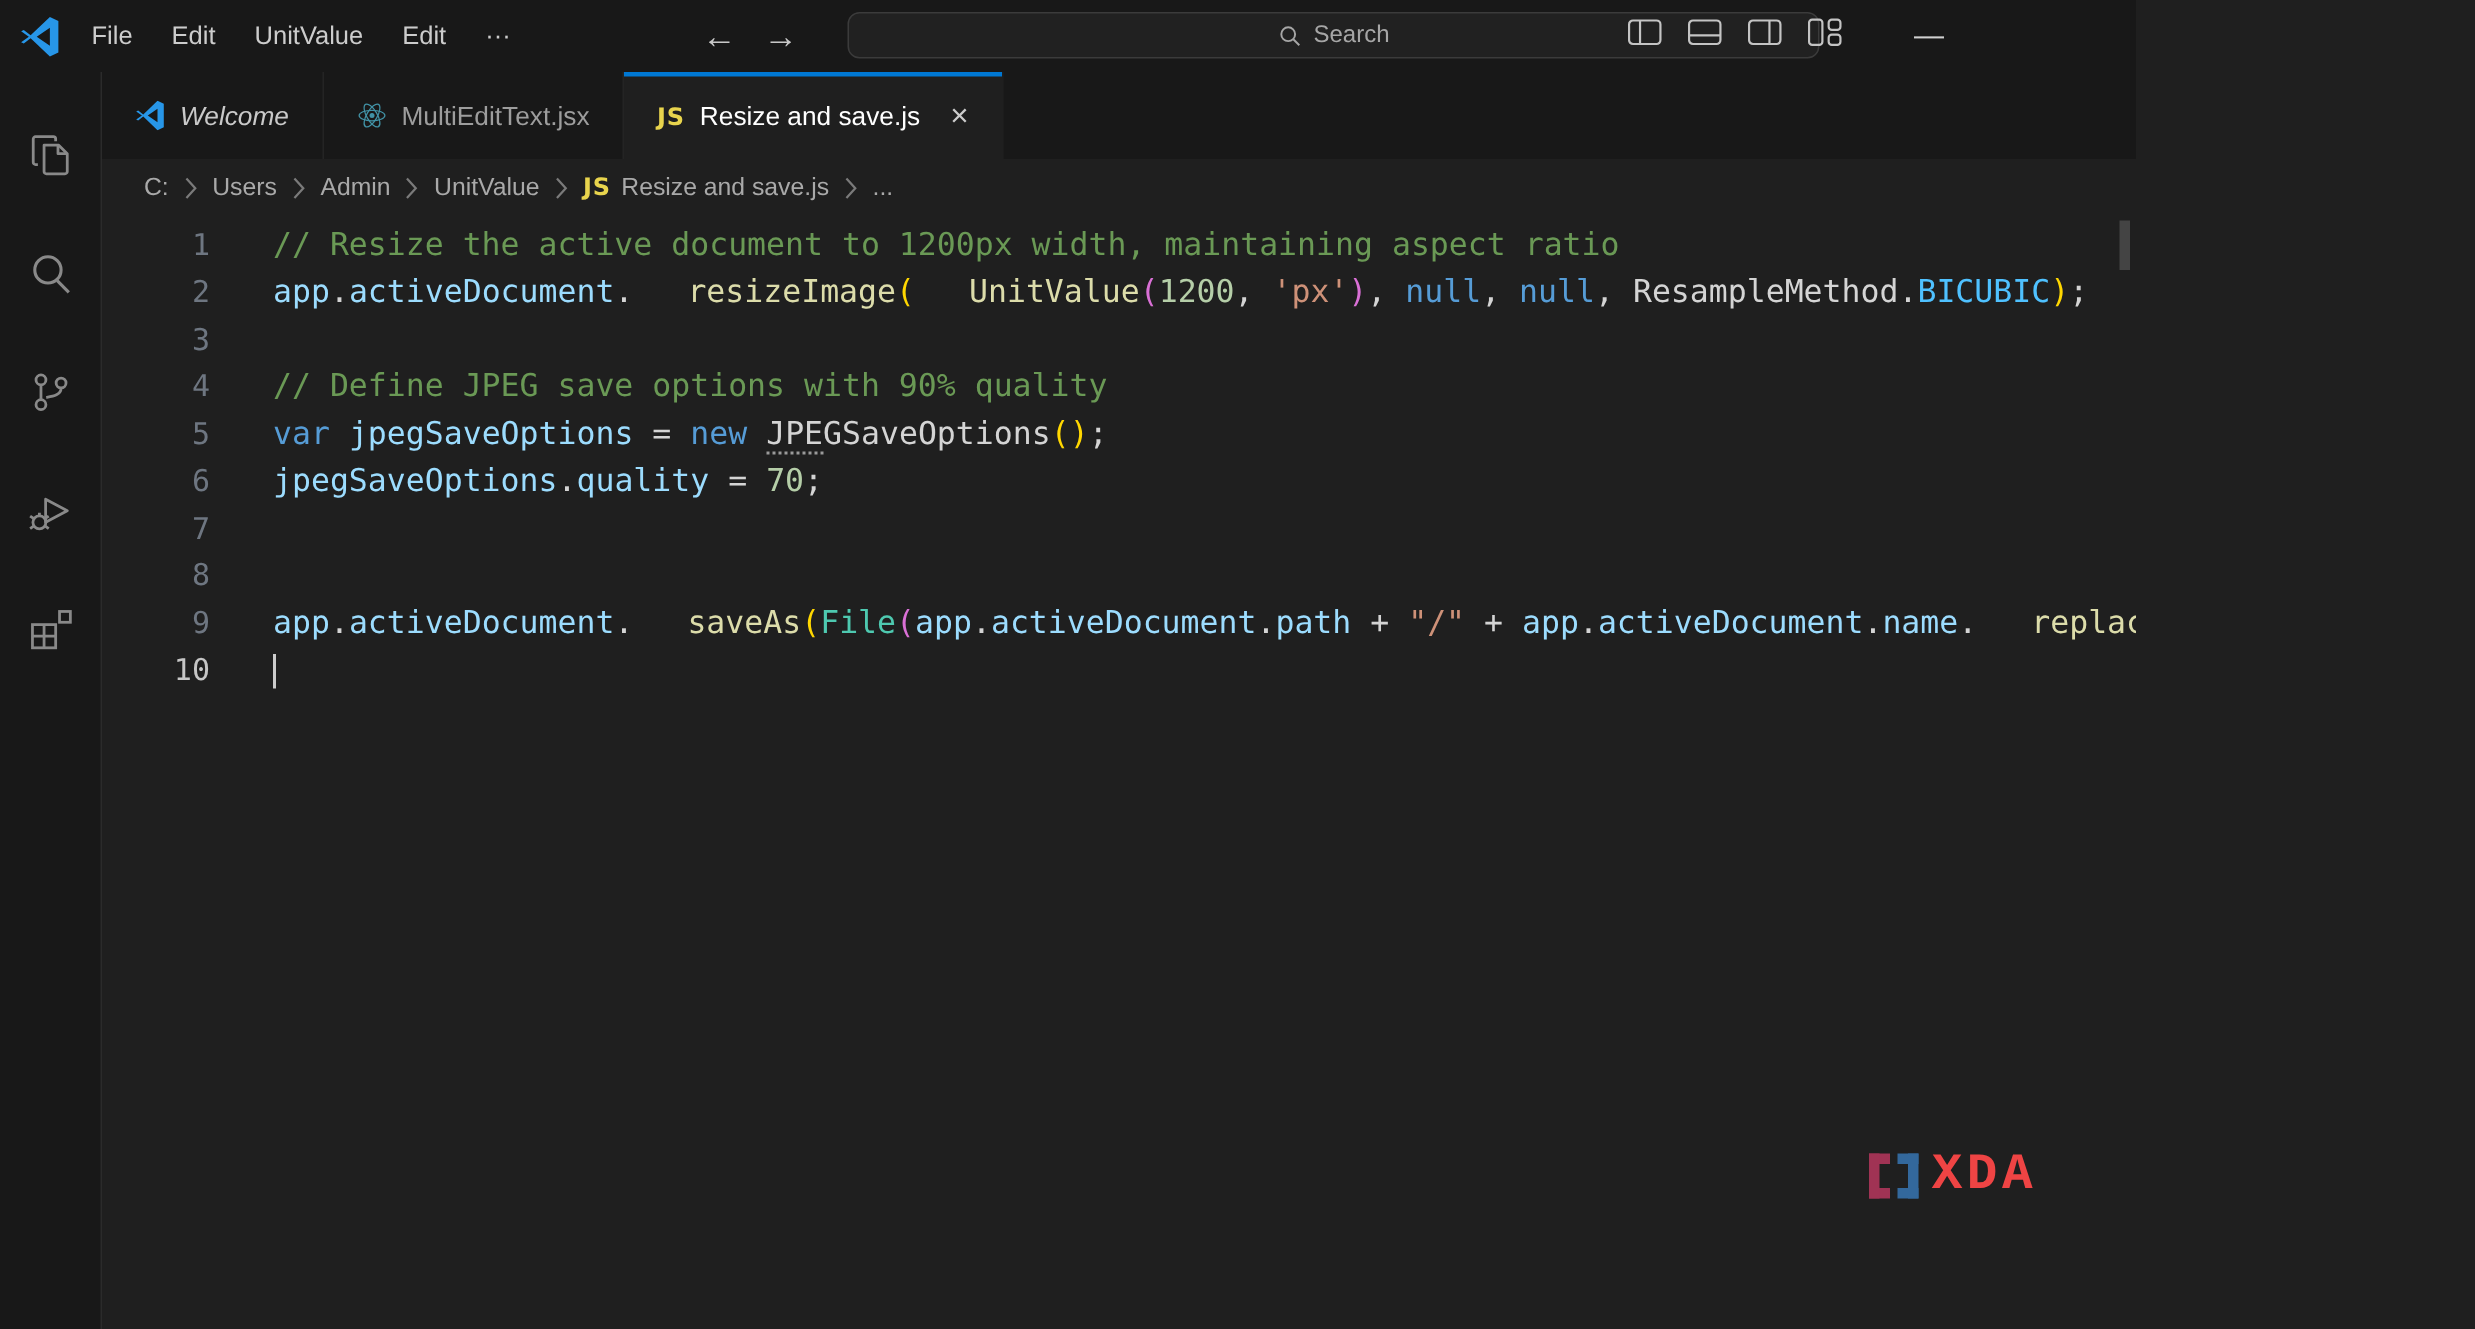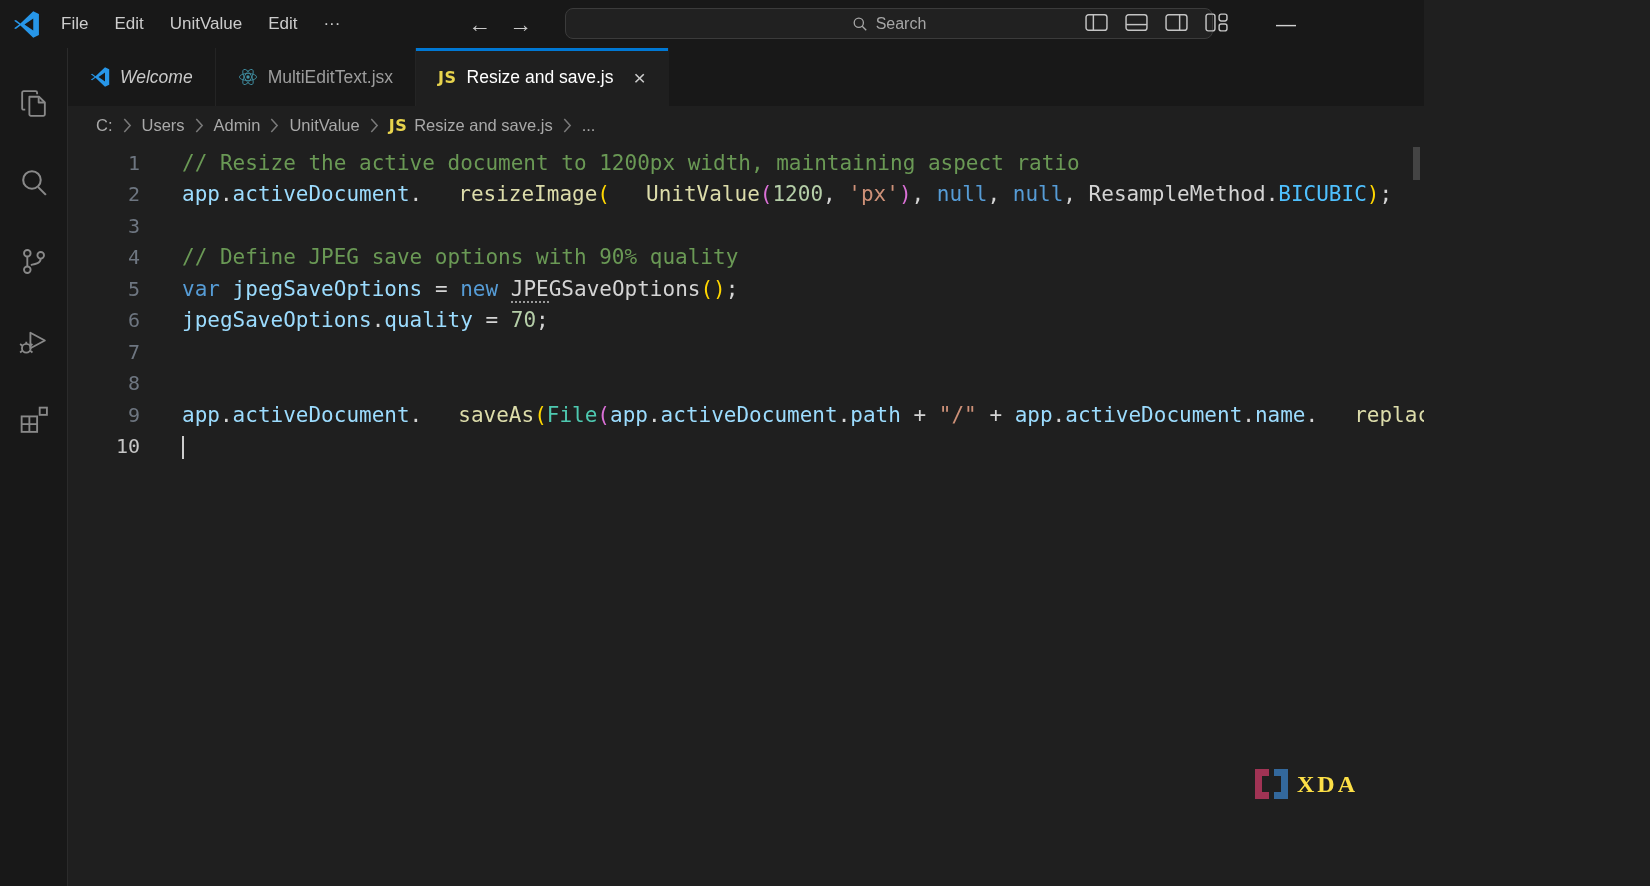--- a/index.html
+++ b/index.html
@@ -65,22 +65,22 @@
   .cls { color:#4EC9B0; } .const { color:#4FC1FF; } .fg,.plain { color:#D4D4D4; }
   .b1 { color:#FFD700; } .b2 { color:#DA70D6; } .b3 { color:#179FFF; } .regex { color:#D16969; }
   .hint { border-bottom:2px dotted #9a9a9a;margin-top:40px; }
   .cursor { display:inline-block; width:2px; height:23px; background:#cccccc; vertical-align:middle; }
   .scrollbar-thumb { position:absolute; top:3px; right:4px; width:7px; height:33px; background:#525252; opacity:.75; }
 
   
   .watermark { position:absolute; right:66px; top:624px; display:flex; align-items:center; height:32px; }
   .wm-bl { width:14px; height:30px; border:7px solid #a03354; border-right:none; }
   .wm-br { width:14px; height:30px; border:7px solid #33689c; border-left:none; margin-left:5px; }
-  .wm-text { font-size:24px; font-weight:bold; color:#fde047; letter-spacing:3px; margin-left:9px;
-             font-family:Liberation Serif, serif; line-height:30px; }
+  .wm-text { font-size:34px; font-weight:bold; color:#ef4444; letter-spacing:3px; margin-left:9px;
+             font-family:Liberation Mono, monospace; line-height:30px; }
 </style>
 </head>
 <body>
 
 <div class="window">
 
   <div class="titlebar">
     <span class="logo">
       <svg viewBox="0 0 100 100" width="27" height="27">
           <path fill="#2796e8" fill-rule="evenodd" d="M96 11 75 1 27.5 46.5 10.5 33.5 4 36.5 23 50 4 63.5l6.5 3 17-13L75 99l21-10zM75 27.5v45L42.5 50z"></path>

